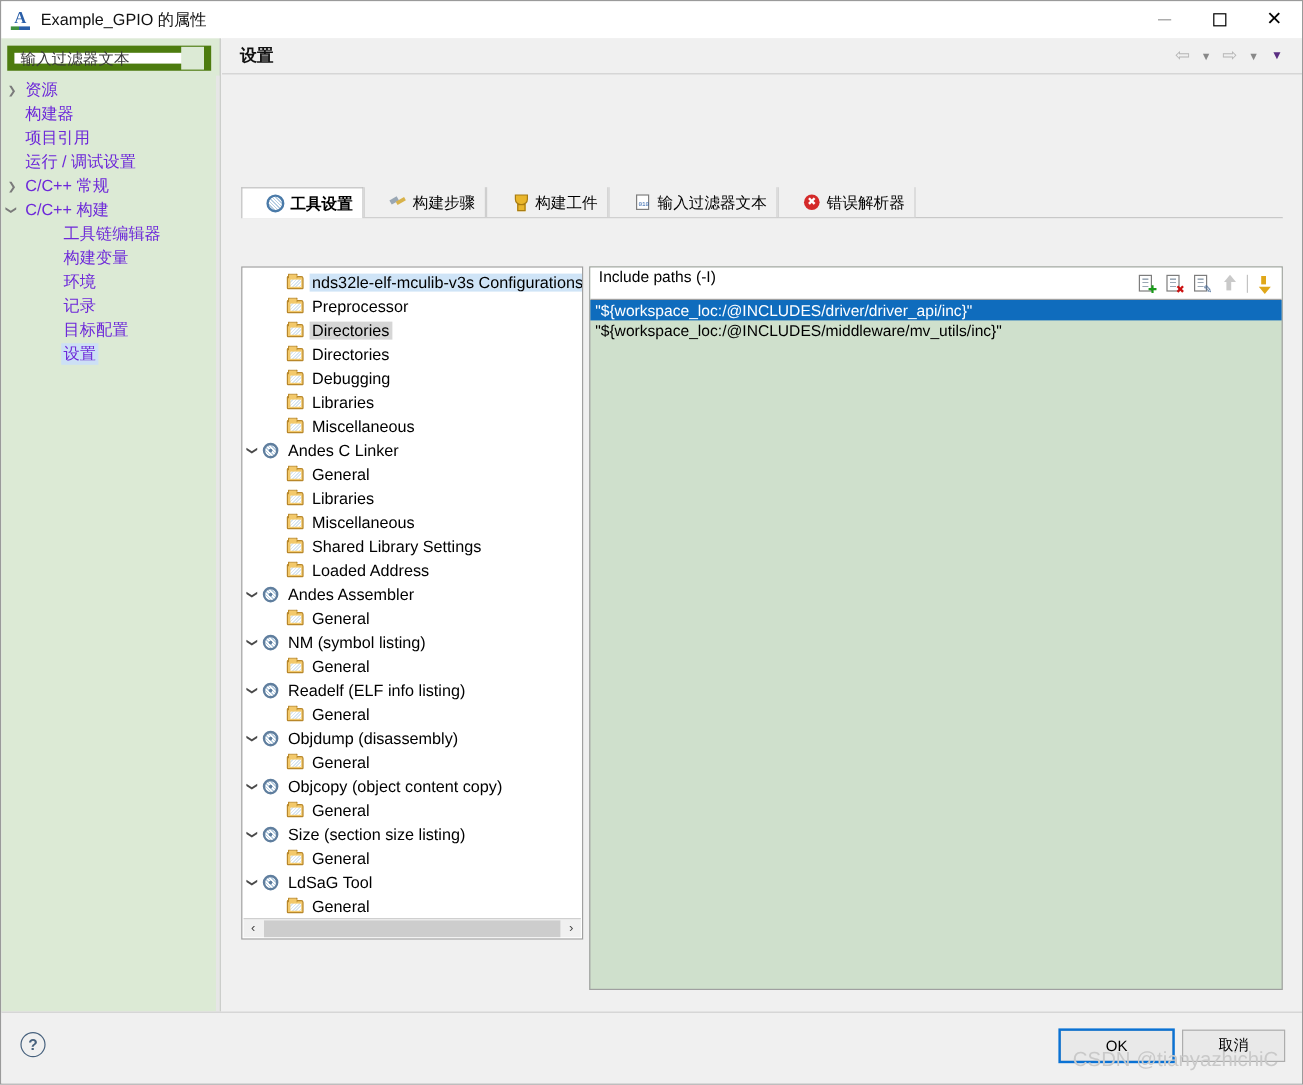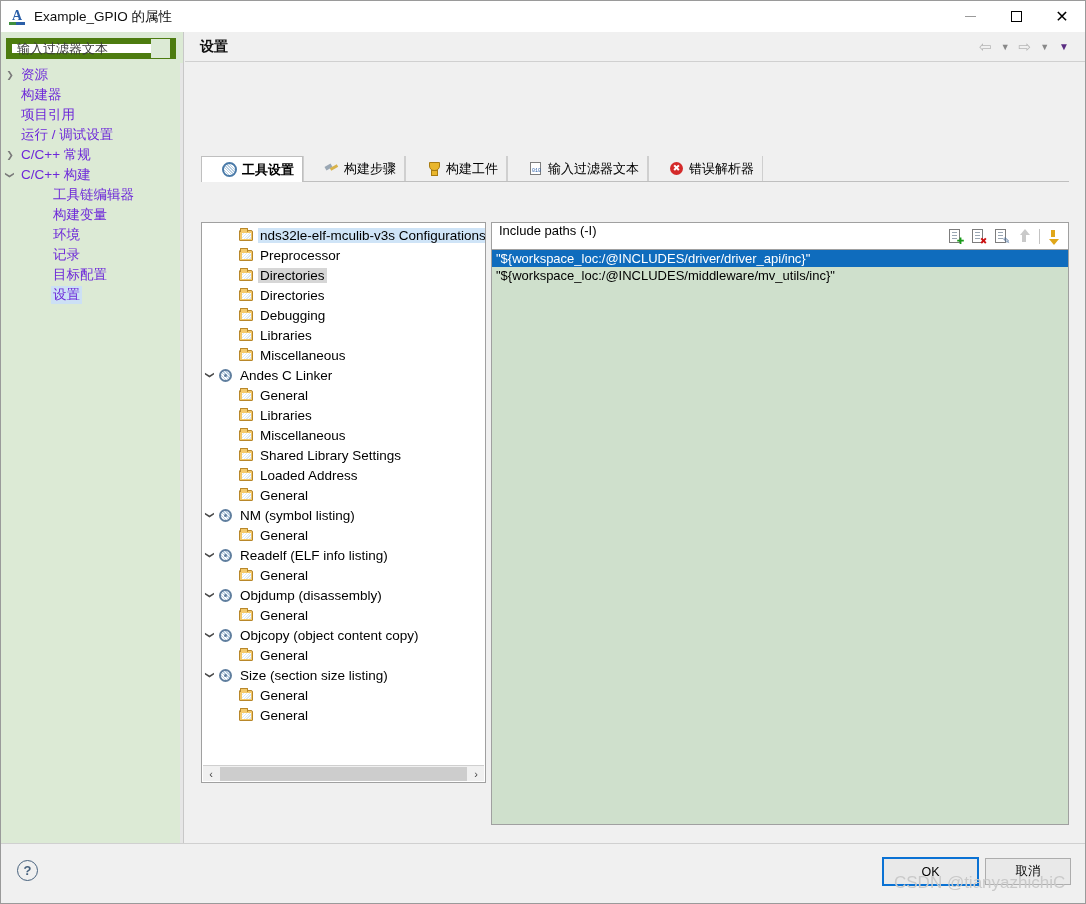--- a/index.html
+++ b/index.html
@@ -552,20 +552,27 @@
             </div>
             <div class="tt-item">
               <span class="tt-tw "></span>
               <span style="width: 20px; flex: 0 0 20px;"></span>
               <span class="tt-ico">
                 <span class="ico-folder"></span>
               </span>
               <span class="tt-label">Loaded Address</span>
             </div>
             <div class="tt-item">
+              <span class="tt-tw expanded"></span>
+              <span class="tt-ico">
+                <span class="ico-gear"></span>
+              </span>
+              <span class="tt-label">Andes Assembler</span>
+            </div>
+            <div class="tt-item">
               <span class="tt-tw "></span>
               <span style="width: 20px; flex: 0 0 20px;"></span>
               <span class="tt-ico">
                 <span class="ico-folder"></span>
               </span>
               <span class="tt-label">General</span>
             </div>
             <div class="tt-item">
               <span class="tt-tw expanded"></span>
               <span class="tt-ico">
@@ -633,20 +640,27 @@
               </span>
               <span class="tt-label">Size (section size listing)</span>
             </div>
             <div class="tt-item">
               <span class="tt-tw "></span>
               <span style="width: 20px; flex: 0 0 20px;"></span>
               <span class="tt-ico">
                 <span class="ico-folder"></span>
               </span>
               <span class="tt-label">General</span>
+            </div>
+            <div class="tt-item">
+              <span class="tt-tw expanded"></span>
+              <span class="tt-ico">
+                <span class="ico-gear"></span>
+              </span>
+              <span class="tt-label">LdSaG Tool</span>
             </div>
             <div class="tt-item">
               <span class="tt-tw "></span>
               <span style="width: 20px; flex: 0 0 20px;"></span>
               <span class="tt-ico">
                 <span class="ico-folder"></span>
               </span>
               <span class="tt-label">General</span>
             </div>
           </div>

